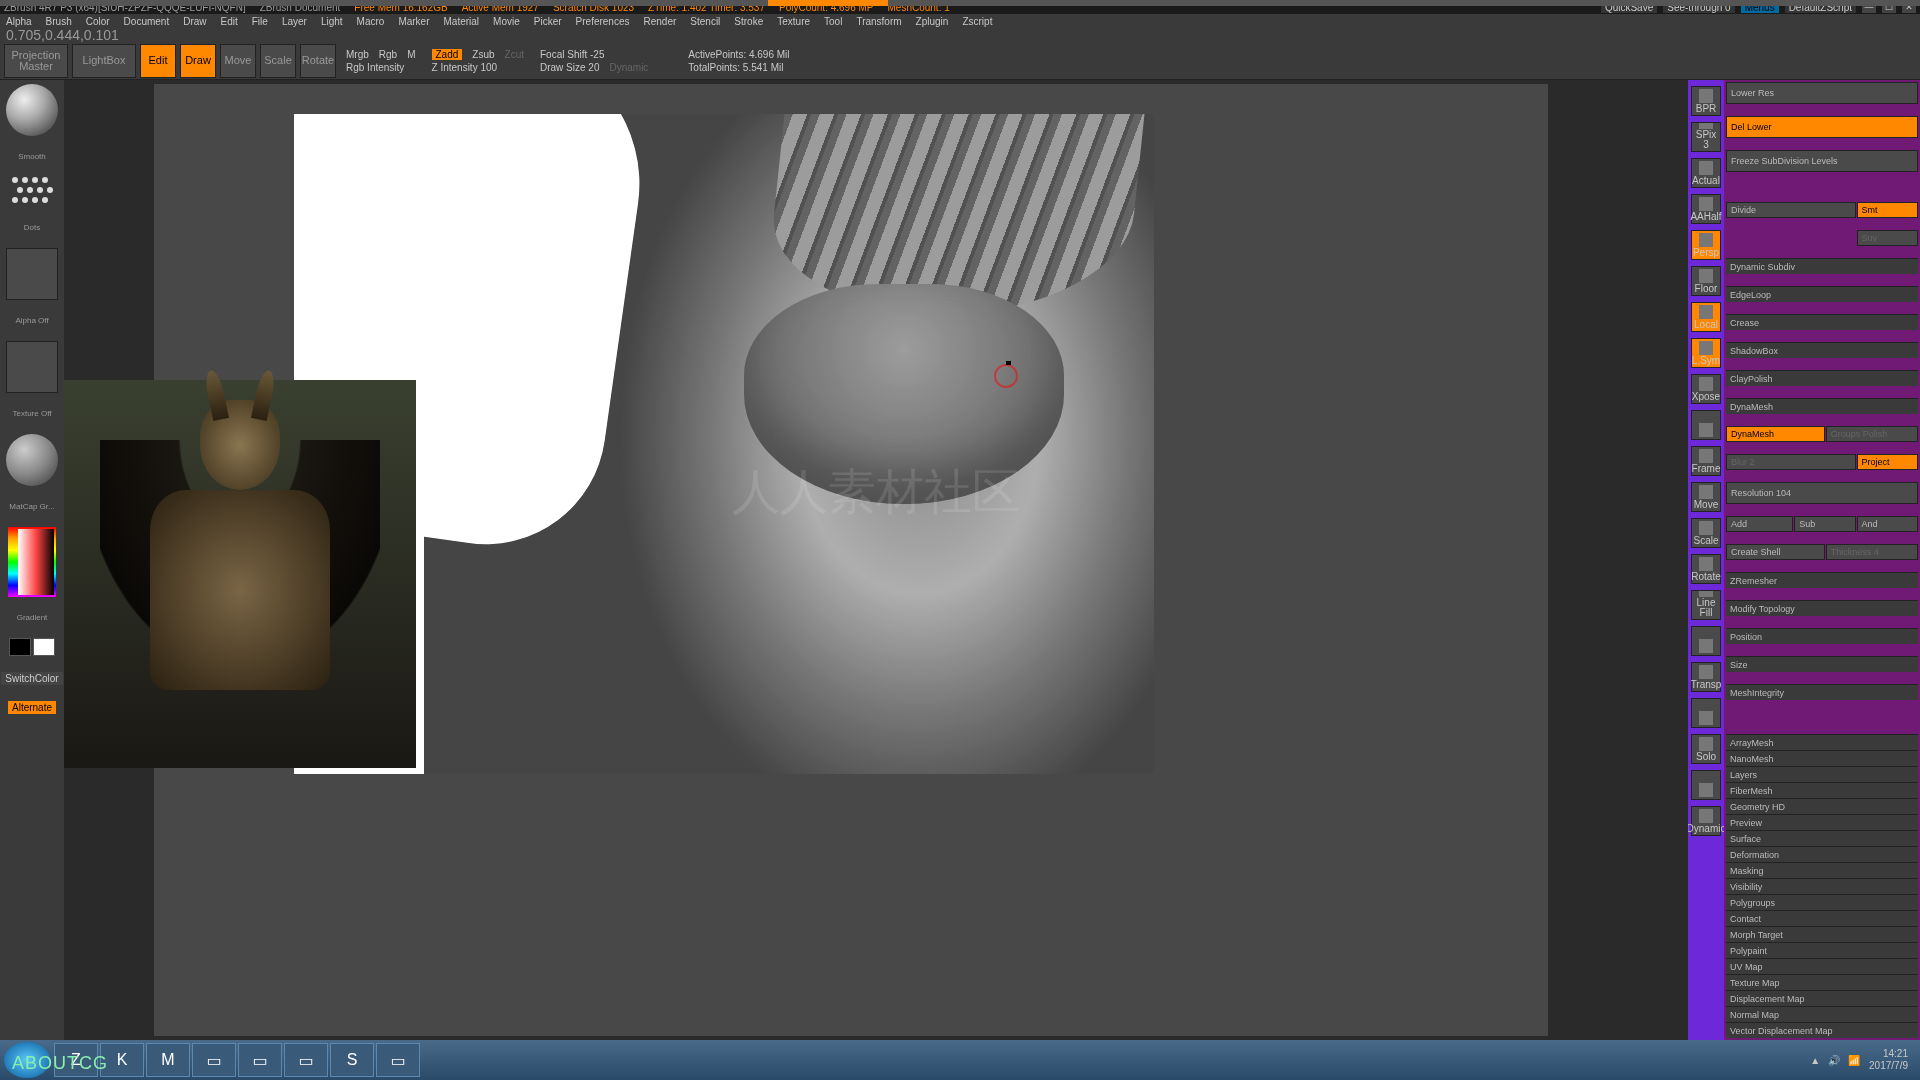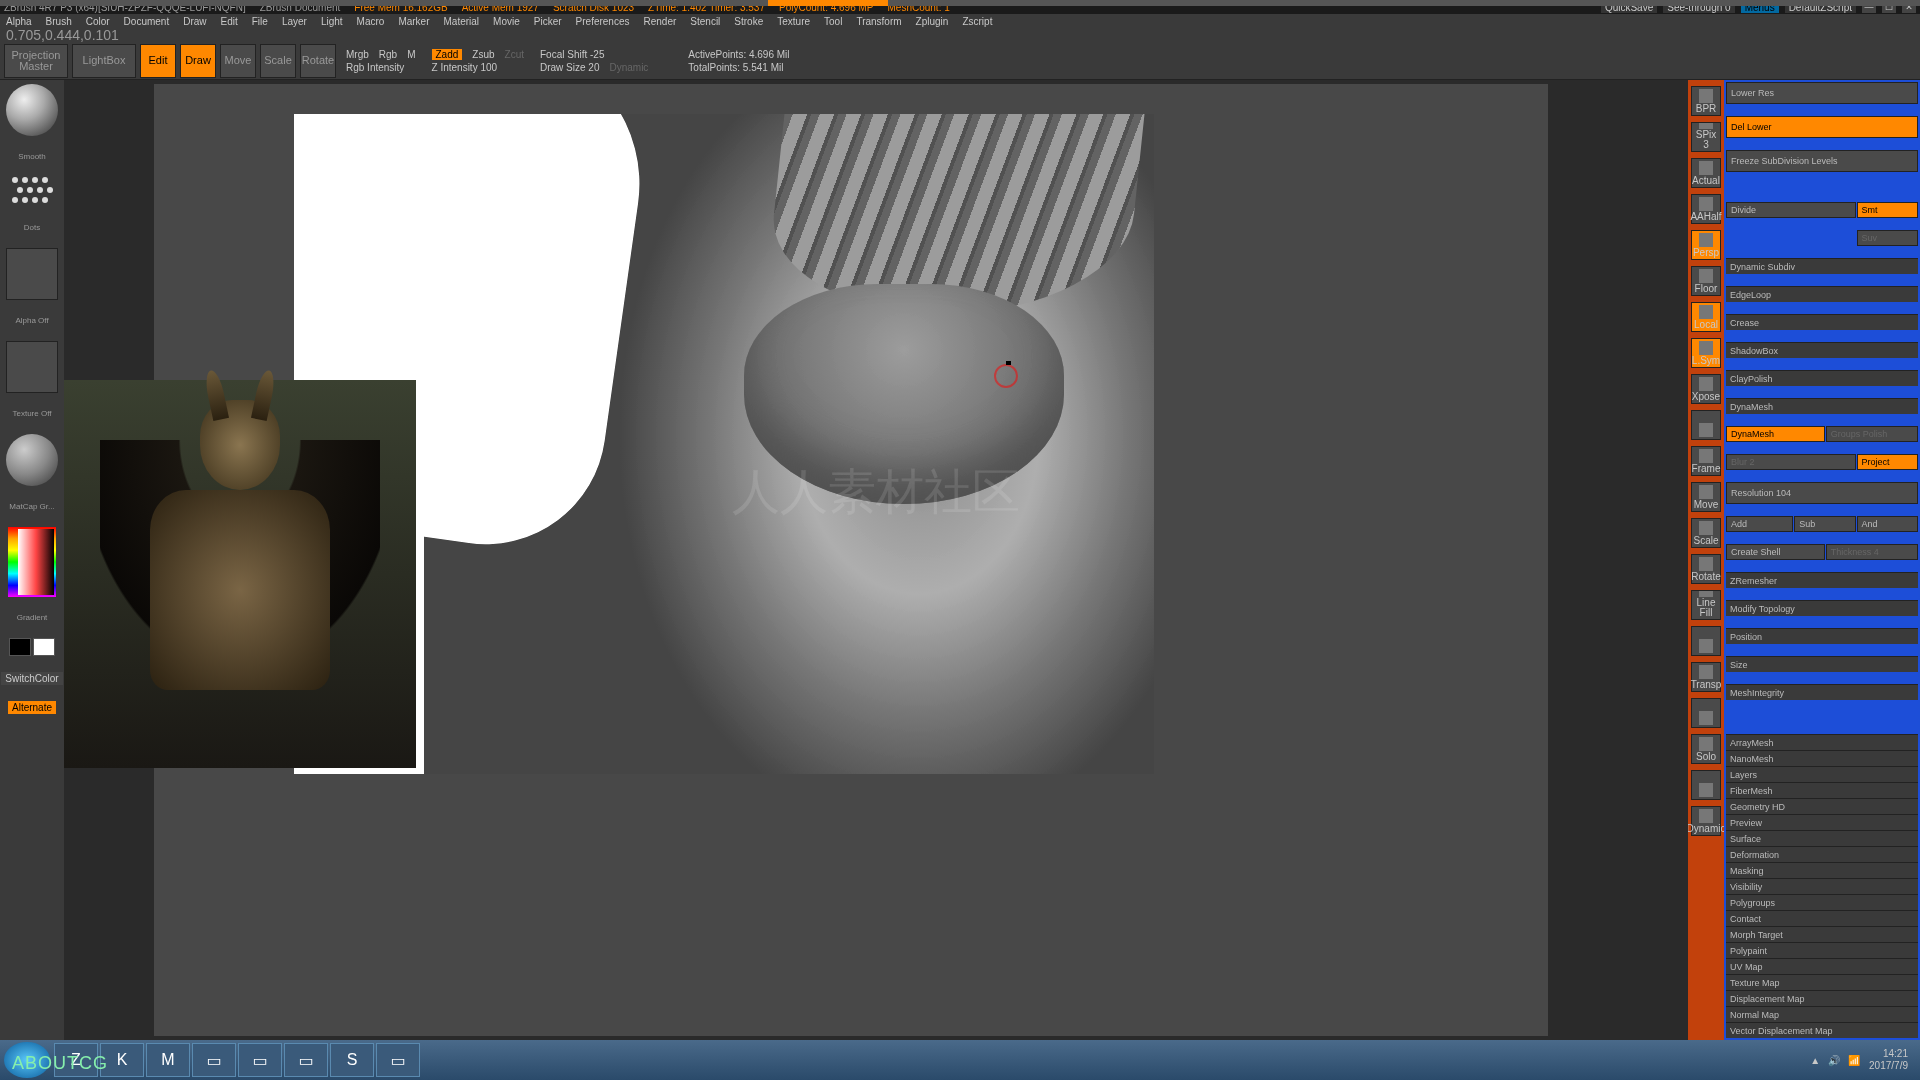--- a/index.html
+++ b/index.html
@@ -44,25 +44,25 @@
 .cursor-dot{position:absolute;top:-5px;left:10px;width:5px;height:4px;background:#000}
 .refimg{position:absolute;left:64px;top:380px;width:352px;height:388px;background:linear-gradient(#3a4030,#1a1814);z-index:20}
 .demon{position:absolute;left:50%;top:20px;transform:translateX(-50%);width:220px;height:340px}
 .demon .head{width:80px;height:90px;margin:0 auto;background:radial-gradient(#8a7550,#3a2e18);border-radius:40% 40% 50% 50%;position:relative}
 .demon .head::before,.demon .head::after{content:"";position:absolute;top:-30px;width:16px;height:50px;background:linear-gradient(#6a5838,#2a2010);border-radius:50% 50% 0 0}
 .demon .head::before{left:8px;transform:rotate(-12deg)}
 .demon .head::after{right:8px;transform:rotate(12deg)}
 .demon .body{width:180px;height:200px;margin:0 auto;background:radial-gradient(#7a6545,#2a2010);border-radius:20% 20% 10% 10%}
 .demon .wings{position:absolute;top:40px;left:-30px;right:-30px;height:200px;background:radial-gradient(ellipse at 50% 0,transparent 30%,#1a1610 31%,#0a0806 80%,transparent 81%);z-index:-1}
 .aboutcg{position:absolute;left:12px;bottom:6px;font-size:18px;color:#86efac;letter-spacing:1px;z-index:30}
-.rightdock{width:36px;background:#c2410c;display:flex;flex-direction:column;align-items:center;padding-top:6px;gap:6px}
+.rightdock{width:36px;background:#6d28d9;display:flex;flex-direction:column;align-items:center;padding-top:6px;gap:6px}
 .rbtn{width:30px;height:30px;background:#4a4a4a;border:1px solid #222;font-size:7px;display:flex;flex-direction:column;align-items:center;justify-content:flex-end;padding-bottom:1px;text-align:center;line-height:1}
 .rbtn.orange{background:#ff8800;color:#000}
 .rbtn .ico{width:14px;height:14px;background:#777;margin-bottom:1px}
-.rightpanel{width:196px;background:#1d4ed8;padding:2px;display:flex;flex-direction:column;gap:12px;overflow:hidden}
+.rightpanel{width:196px;background:#701a75;padding:2px;display:flex;flex-direction:column;gap:12px;overflow:hidden}
 .prow{display:flex;gap:1px}
 .pbtn{flex:1;height:16px;background:#4a4a4a;border:1px solid #222;font-size:9px;display:flex;align-items:center;padding:0 4px;color:#bbb}
 .pbtn.orange{background:#ff8800;color:#000}
 .pbtn.dim{color:#666}
 .pbtn.half{flex:0 0 48%}
 .pbtn.third{flex:0 0 32%}
 .phdr{height:16px;background:#3a3a3a;font-size:9px;display:flex;align-items:center;padding:0 4px;color:#bbb;border-top:1px solid #222}
 .taskbar{position:absolute;bottom:0;left:0;right:0;height:40px;background:linear-gradient(#4a6a8a,#2a4a6a);display:flex;align-items:center;padding:0 4px;gap:4px}
 .startbtn{width:46px;height:36px;border-radius:50%;background:radial-gradient(#5ac8fa,#0a5a9a)}
 .tskicon{width:44px;height:34px;background:#3a5a7a;border:1px solid #5a8ab0;display:flex;align-items:center;justify-content:center;font-size:16px;color:#fff}

